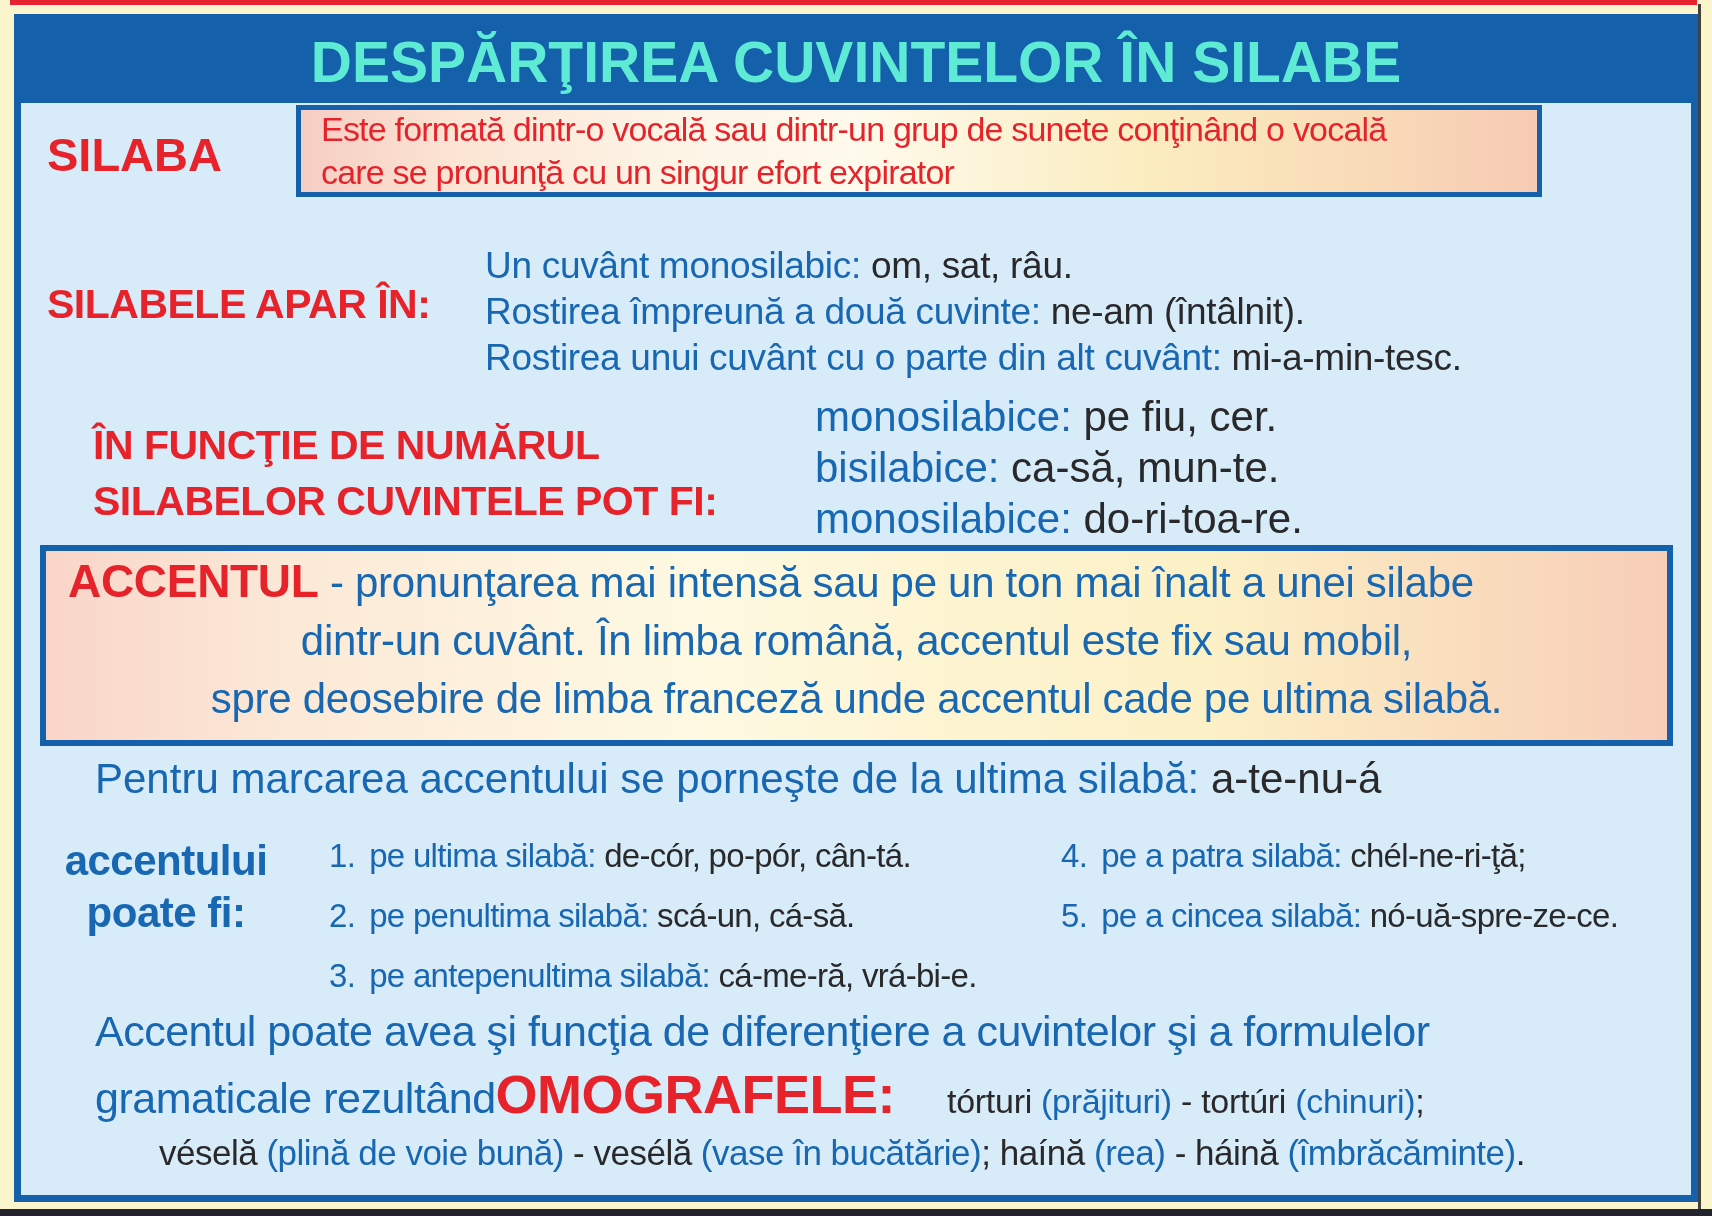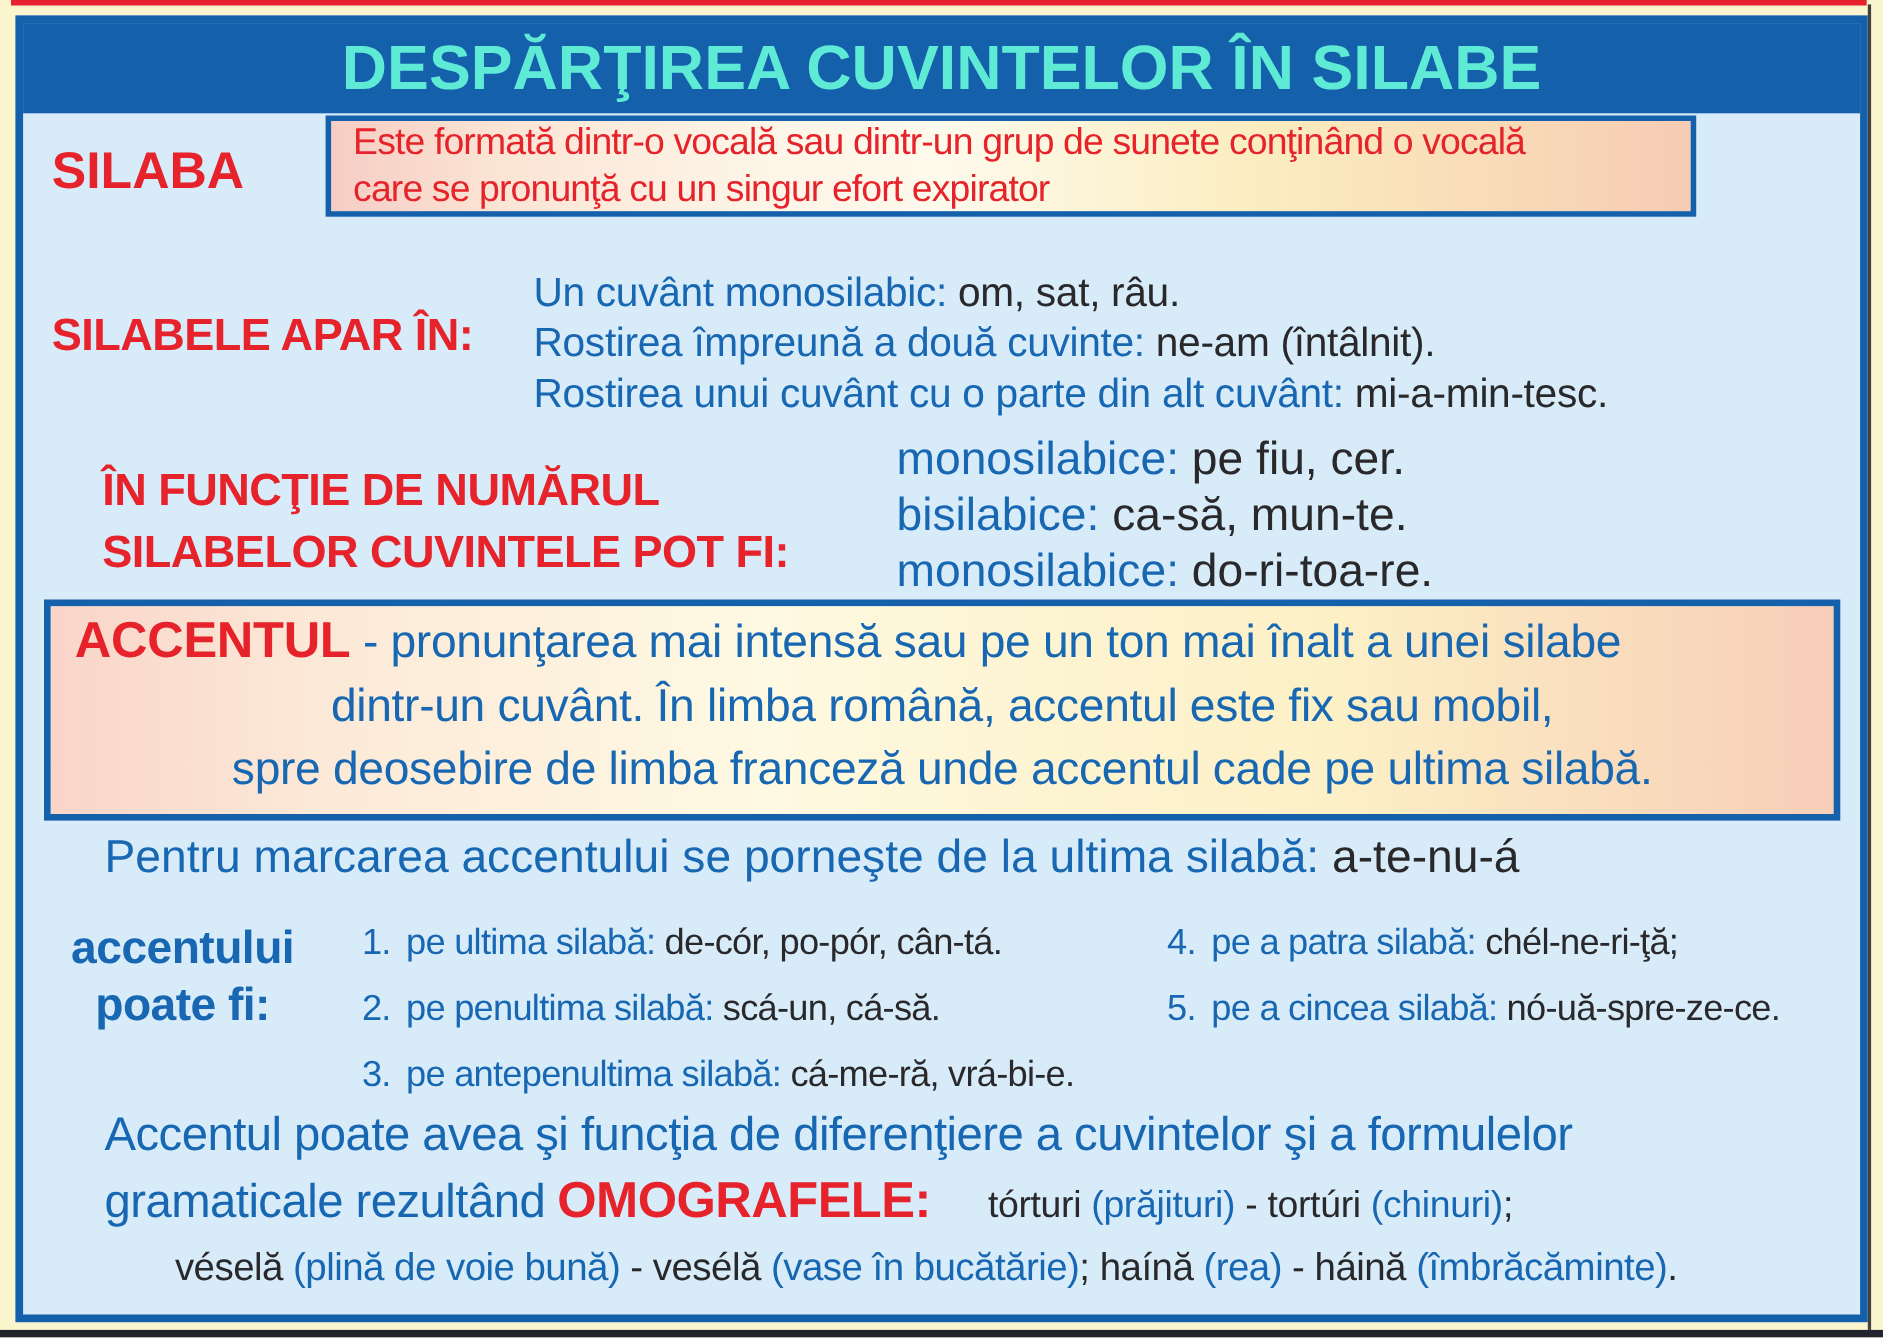--- a/index.html
+++ b/index.html
@@ -69,21 +69,21 @@
 
   .accent-list { position:absolute; top:816px; }
   .accent-list.left-col  { left:308px; }
   .accent-list.right-col { left:1040px; }
   .accent-list .list-item { font-size:33px; line-height:38px; letter-spacing:-0.7px; margin-bottom:22px; white-space:nowrap; }
   .list-num { margin-right:14px; }
 
   .omo-line1 { position:absolute; left:74px; top:986px; font-size:43px; letter-spacing:-0.5px; white-space:nowrap; }
   .omo-line2 { position:absolute; left:74px; top:1042px; display:flex; align-items:baseline; white-space:nowrap; }
   .omo-lead { font-size:43px; letter-spacing:-0.5px; }
-  .omo-label { font-size:46px; margin-left:11px; letter-spacing:-0.5px; }
+  .omo-label { font-size:54px; margin-left:0; letter-spacing:-0.5px; }
   .omo-ex1 { font-size:34px; margin-left:52px; letter-spacing:-0.3px; }
   .omo-line3 { position:absolute; left:138px; top:1112px; font-size:35px; letter-spacing:-0.5px; white-space:nowrap; }
 </style>
 </head>
 <body>
 
 <div class="stage">
   <div class="top-red-border"></div>
   <div class="right-dark-border"></div>
   <div class="bottom-dark-border"></div>

